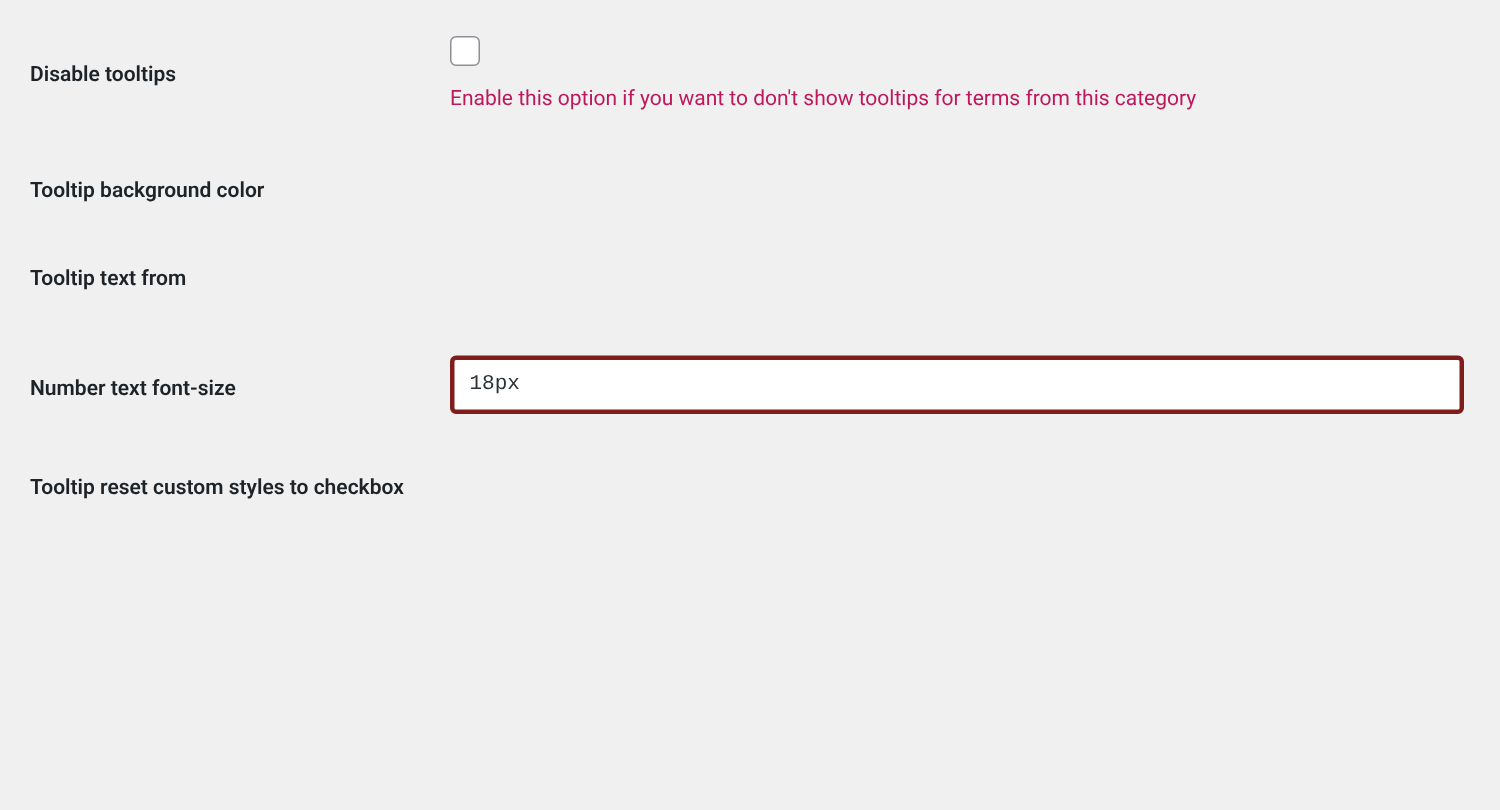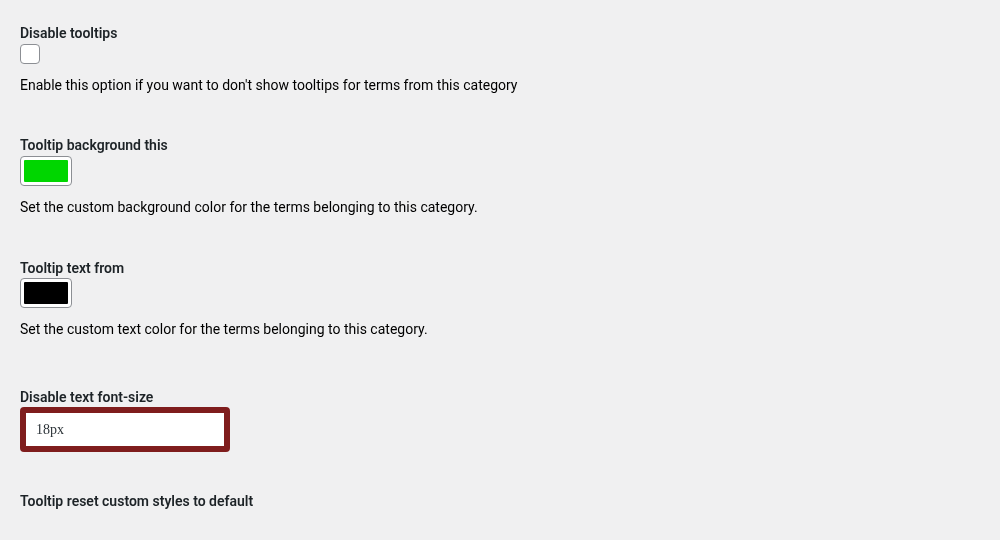--- a/index.html
+++ b/index.html
@@ -11,41 +11,40 @@
       font-family: -apple-system, BlinkMacSystemFont, "Segoe UI", Roboto, Helvetica, Arial, sans-serif;
       background: #f0f0f1;
       color: #1d2327;
       font-size: 14px;
       width: 1000px;
       height: 540px;
       padding: 24px 20px 20px 20px;
     }
     .settings-row {
       display: flex;
-      align-items: flex-start;
+      align-items: center;
       margin-bottom: 40px;
-      flex-direction: column;
     }
     .settings-row:last-child {
       margin-bottom: 0;
     }
     .row-label {
       width: 280px;
       flex-shrink: 0;
       font-weight: 600;
       color: #1d2327;
       padding-top: 0;
       line-height: 1.4;
     }
     .row-content {
       flex: 1;
       min-width: 0;
     }
     .row-description {
-      color: #000000;
+      color: #be185d;
       font-size: 14px;
       line-height: 1.55;
       margin-top: 8px;
     }
     .checkbox {
       width: 20px;
       height: 20px;
       border: 1px solid #8c8f94;
       border-radius: 4px;
       background: #fff;
@@ -62,65 +61,53 @@
     }
     .color-swatch-inner {
       width: 44px;
       height: 22px;
       border-radius: 1px;
     }
     .text-input {
       width: 100%;
       max-width: 676px;
       padding: 6px 10px;
-      border: 6px solid #7f1d1d;
+      border: 3px solid #7f1d1d;
       border-radius: 4px;
       background: #fff;
       font-size: 14px;
       color: #2c3338;
       line-height: 1.5;
-      font-family: Liberation Serif, serif;
+      font-family: Liberation Mono, monospace;
     }
     .label-block {
       padding-top: 7px;
     }
   </style>
 </head>
 <body>
 
 <div class="settings-row">
   <div class="row-label">Disable tooltips</div>
   <div class="row-content">
     <span class="checkbox"></span>
     <div class="row-description">Enable this option if you want to don't show tooltips for terms from this category</div>
   </div>
 </div>
 
 <div class="settings-row">
-  <div class="row-label">Tooltip background this</div>
-  <div class="row-content">
-    <span class="color-swatch">
-      <div class="color-swatch-inner" style="background:#00d600"></div>
-    </span>
-    <div class="row-description">Set the custom background color for the terms belonging to this category.</div>
-  </div>
+  <div class="row-label">Tooltip background color</div>
 </div>
 
 <div class="settings-row">
   <div class="row-label">Tooltip text from</div>
-  <div class="row-content">
-    <span class="color-swatch">
-      <div class="color-swatch-inner" style="background:#000000"></div>
-    </span>
-    <div class="row-description">Set the custom text color for the terms belonging to this category.</div>
-  </div>
 </div>
 
 <div class="settings-row">
-  <div class="row-label label-block">Disable text font-size</div>
+  <div class="row-label label-block">Number text font-size</div>
   <div class="row-content">
     <input type="text" class="text-input" value="18px" style="">
   </div>
 </div>
 
 <div class="settings-row">
-  <div class="row-label">Tooltip reset custom styles to default</div>
+  <div class="row-label">Tooltip reset custom styles to checkbox</div>
 </div>
 
 </body></html>

